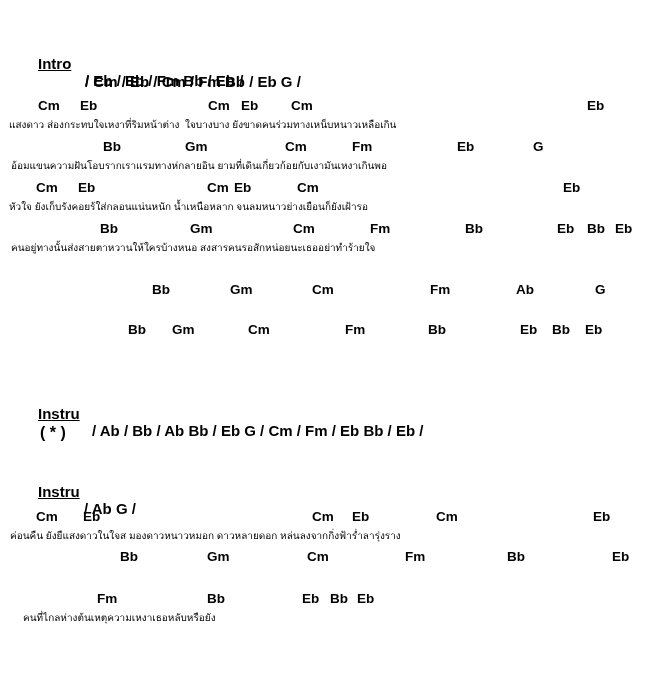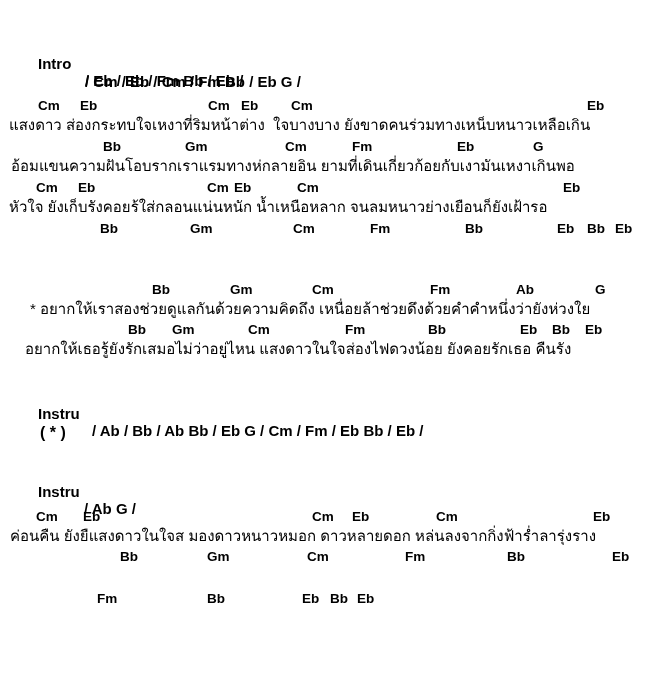--- a/index.html
+++ b/index.html
@@ -6,28 +6,28 @@
   .sheet{
     position:relative;
     width:670px;height:676px;
     background:#ffffff;
     color:#000000;
     font-family:"Liberation Sans","DejaVu Sans",sans-serif;
     overflow:hidden;
   }
   .line{position:absolute;left:0;white-space:pre;}
   .hdr{font-weight:bold;font-size:15px;line-height:17px;}
-  .hdr .lbl{position:absolute;}
+  .hdr .lbl{position:absolute;text-decoration:underline;}
   .hdr .seq{position:absolute;}
   .chords{height:15px;width:670px;}
   .chords .ch{
     position:absolute;top:0;
     font-weight:bold;font-size:13.5px;line-height:15px;
   }
-  .lyric{font-size:15px;line-height:22px;}
+  .lyric{font-size:10px;line-height:22px;}
   .repeat{font-weight:bold;font-size:16px;line-height:18px;}
 </style>
 </head>
 <body>
 
 <div class="sheet">
 
   <div class="line hdr" style="top:38px">
     <span class="lbl" style="left:38px">Intro</span>
     <span class="seq" style="left:85px">/ Eb / Eb / Fm Bb / Eb /</span>
@@ -69,42 +69,41 @@
   <div class="line chords" style="top:221px">
     <span class="ch" style="left:100px">Bb</span>
     <span class="ch" style="left:190px">Gm</span>
     <span class="ch" style="left:293px">Cm</span>
     <span class="ch" style="left:370px">Fm</span>
     <span class="ch" style="left:465px">Bb</span>
     <span class="ch" style="left:557px">Eb</span>
     <span class="ch" style="left:587px">Bb</span>
     <span class="ch" style="left:615px">Eb</span>
   </div>
+  <div class="line lyric" style="top:237px;left:11px">คนอยู่ทางนั้นส่งสายตาหวานให้ใครบ้างหนอ สงสารคนรอสักหน่อยนะเธออย่าทำร้ายใจ</div>
 
   <div class="line chords" style="top:282px">
     <span class="ch" style="left:152px">Bb</span>
     <span class="ch" style="left:230px">Gm</span>
     <span class="ch" style="left:312px">Cm</span>
     <span class="ch" style="left:430px">Fm</span>
     <span class="ch" style="left:516px">Ab</span>
     <span class="ch" style="left:595px">G</span>
   </div>
-  <div class="line lyric" style="top:298px;left:30px">* อยากให้เราสองช่วยดูแลกันด้วยความคิดถึง เหนื่อยล้าช่วยดึงด้วยคำคำหนึ่งว่ายังห่วงใย</div>
 
   <div class="line chords" style="top:322px">
     <span class="ch" style="left:128px">Bb</span>
     <span class="ch" style="left:172px">Gm</span>
     <span class="ch" style="left:248px">Cm</span>
     <span class="ch" style="left:345px">Fm</span>
     <span class="ch" style="left:428px">Bb</span>
     <span class="ch" style="left:520px">Eb</span>
     <span class="ch" style="left:552px">Bb</span>
     <span class="ch" style="left:585px">Eb</span>
   </div>
-  <div class="line lyric" style="top:338px;left:25px">อยากให้เธอรู้ยังรักเสมอไม่ว่าอยู่ไหน แสงดาวในใจส่องไฟดวงน้อย ยังคอยรักเธอ คืนรัง</div>
 
   <div class="line hdr" style="top:388px">
     <span class="lbl" style="left:38px">Instru</span>
     <span class="seq" style="left:92px">/ Ab / Bb / Ab Bb / Eb G / Cm / Fm / Eb Bb / Eb /</span>
   </div>
 
   <div class="line repeat" style="top:424px;left:40px">( * )</div>
 
   <div class="line hdr" style="top:466px">
     <span class="lbl" style="left:38px">Instru</span>
@@ -130,14 +129,15 @@
     <span class="ch" style="left:612px">Eb</span>
   </div>
 
   <div class="line chords" style="top:591px">
     <span class="ch" style="left:97px">Fm</span>
     <span class="ch" style="left:207px">Bb</span>
     <span class="ch" style="left:302px">Eb</span>
     <span class="ch" style="left:330px">Bb</span>
     <span class="ch" style="left:357px">Eb</span>
   </div>
+  <div class="line lyric" style="top:607px;left:23px">คนที่ไกลห่างต้นเหตุความเหงาเธอหลับหรือยัง</div>
 
 </div>
 
 </body></html>

